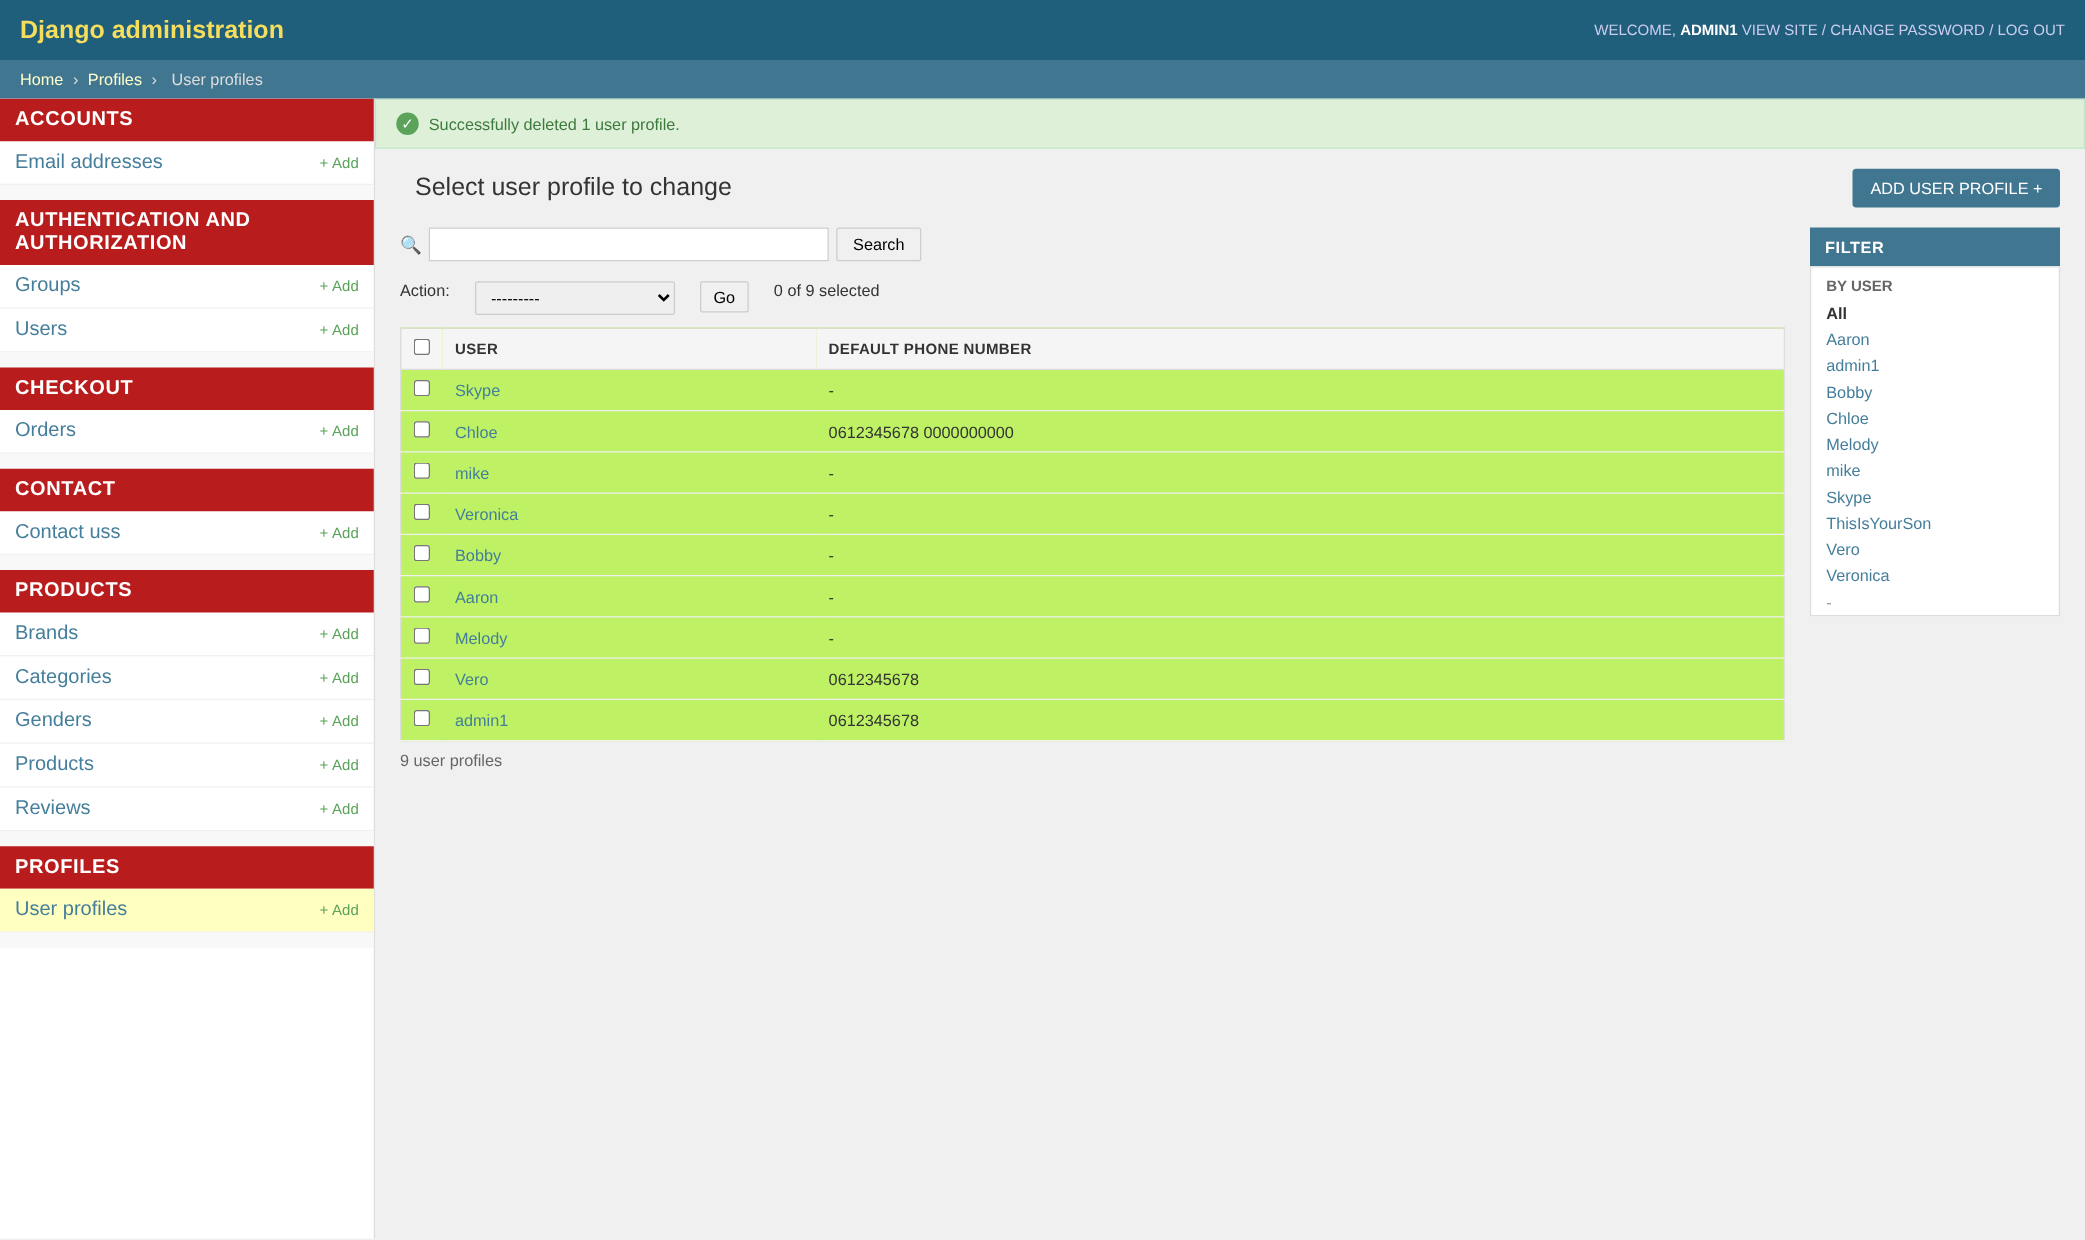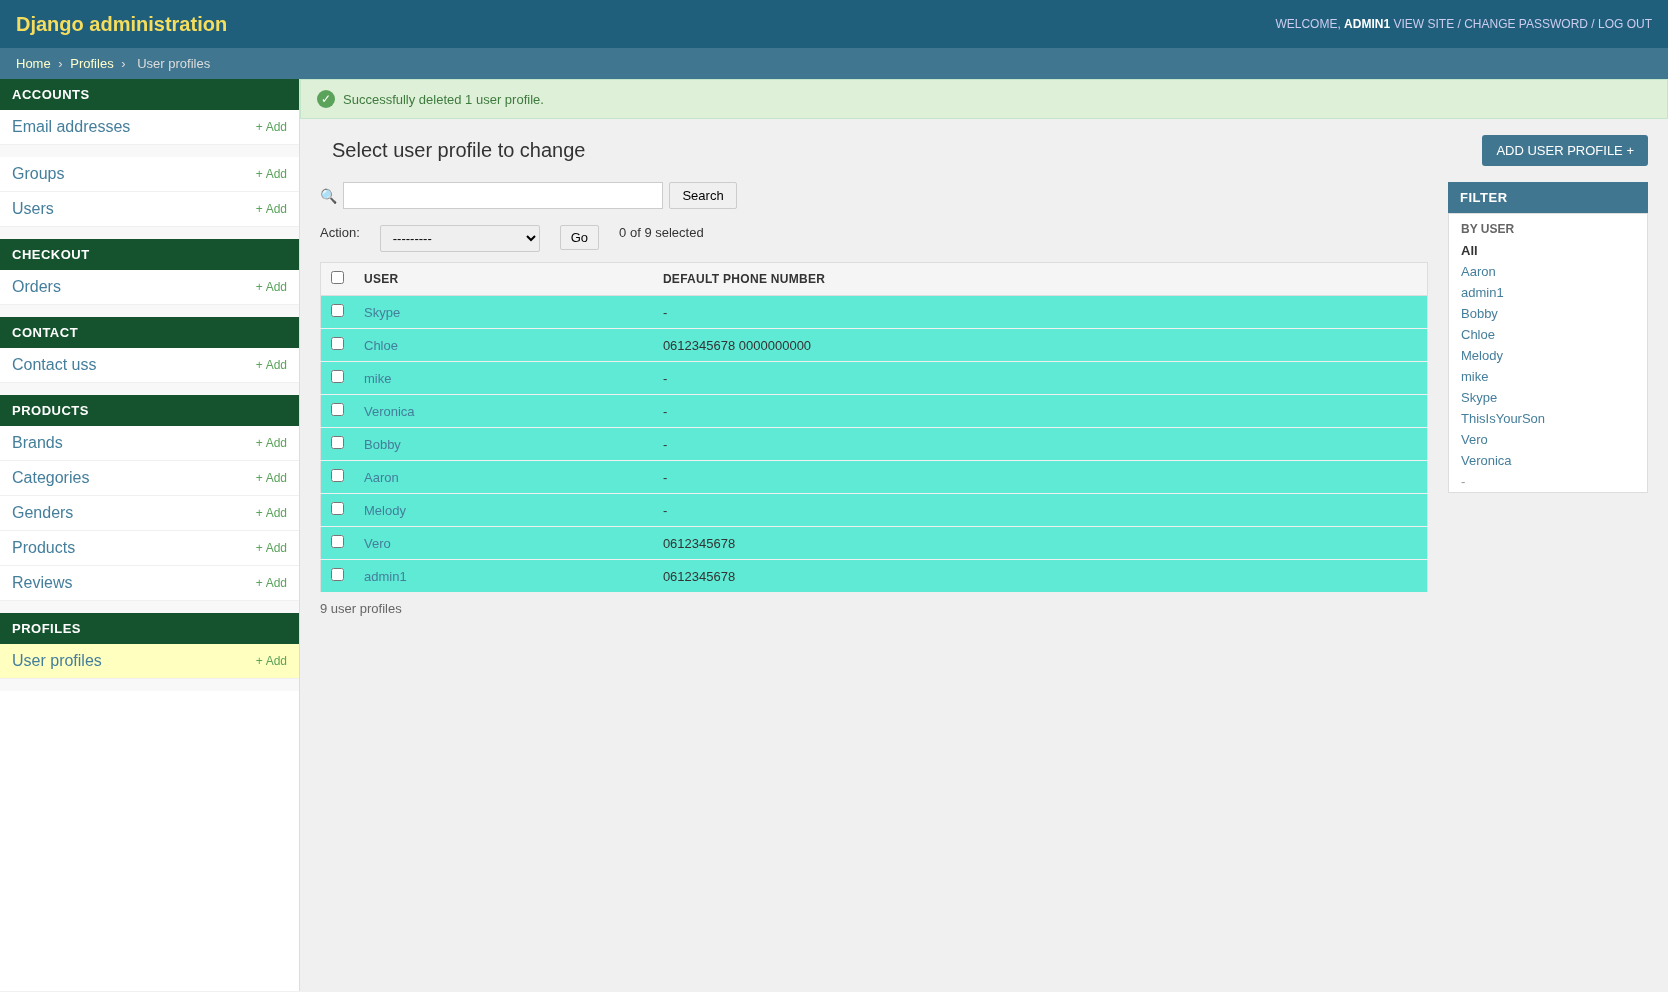--- a/index.html
+++ b/index.html
@@ -56,23 +56,23 @@
     }
 
     
     .sidebar {
       width: 300px;
       background: #fff;
       border-right: 1px solid #ddd;
       flex-shrink: 0;
     }
     .sidebar-section-header {
-      background: #14532d;
-      color: #fff;
-      font-size: 13px;
+      background: #b91c1c;
+      color: #fff;
+      font-size: 16px;
       font-weight: bold;
       padding: 8px 12px;
       letter-spacing: 0.5px;
     }
     .sidebar-item {
       display: flex;
       align-items: center;
       justify-content: space-between;
       padding: 8px 12px;
       border-bottom: 1px solid #f0f0f0;
@@ -186,21 +186,21 @@
       font-size: 13px;
       cursor: pointer;
       border-radius: 2px;
     }
     .selected-count { font-size: 13px; color: #333; }
 
     
     .data-table {
       width: 100%;
       border-collapse: collapse;
-      background: #5eead4;
+      background: #bef264;
       border: 1px solid #ddd;
     }
     .data-table th {
       background: #f5f5f5;
       border-bottom: 1px solid #ddd;
       padding: 8px 10px;
       text-align: left;
       font-size: 12px;
       font-weight: bold;
       color: #333;
@@ -298,20 +298,21 @@
 
 <div class="layout">
 
   <div class="sidebar" id="sidebar-container">
   <div class="sidebar-section-header">ACCOUNTS</div>
       <div class="sidebar-item">
         <a class="main-link" href="#">Email addresses</a>
         <a class="add-link" href="#"><span>+</span> Add</a>
       </div>
       <div class="sidebar-spacer"></div>
+      <div class="sidebar-section-header">AUTHENTICATION AND AUTHORIZATION</div>
       <div class="sidebar-item">
         <a class="main-link" href="#">Groups</a>
         <a class="add-link" href="#"><span>+</span> Add</a>
       </div>
       <div class="sidebar-item">
         <a class="main-link" href="#">Users</a>
         <a class="add-link" href="#"><span>+</span> Add</a>
       </div>
       <div class="sidebar-spacer"></div>
       <div class="sidebar-section-header">CHECKOUT</div>

